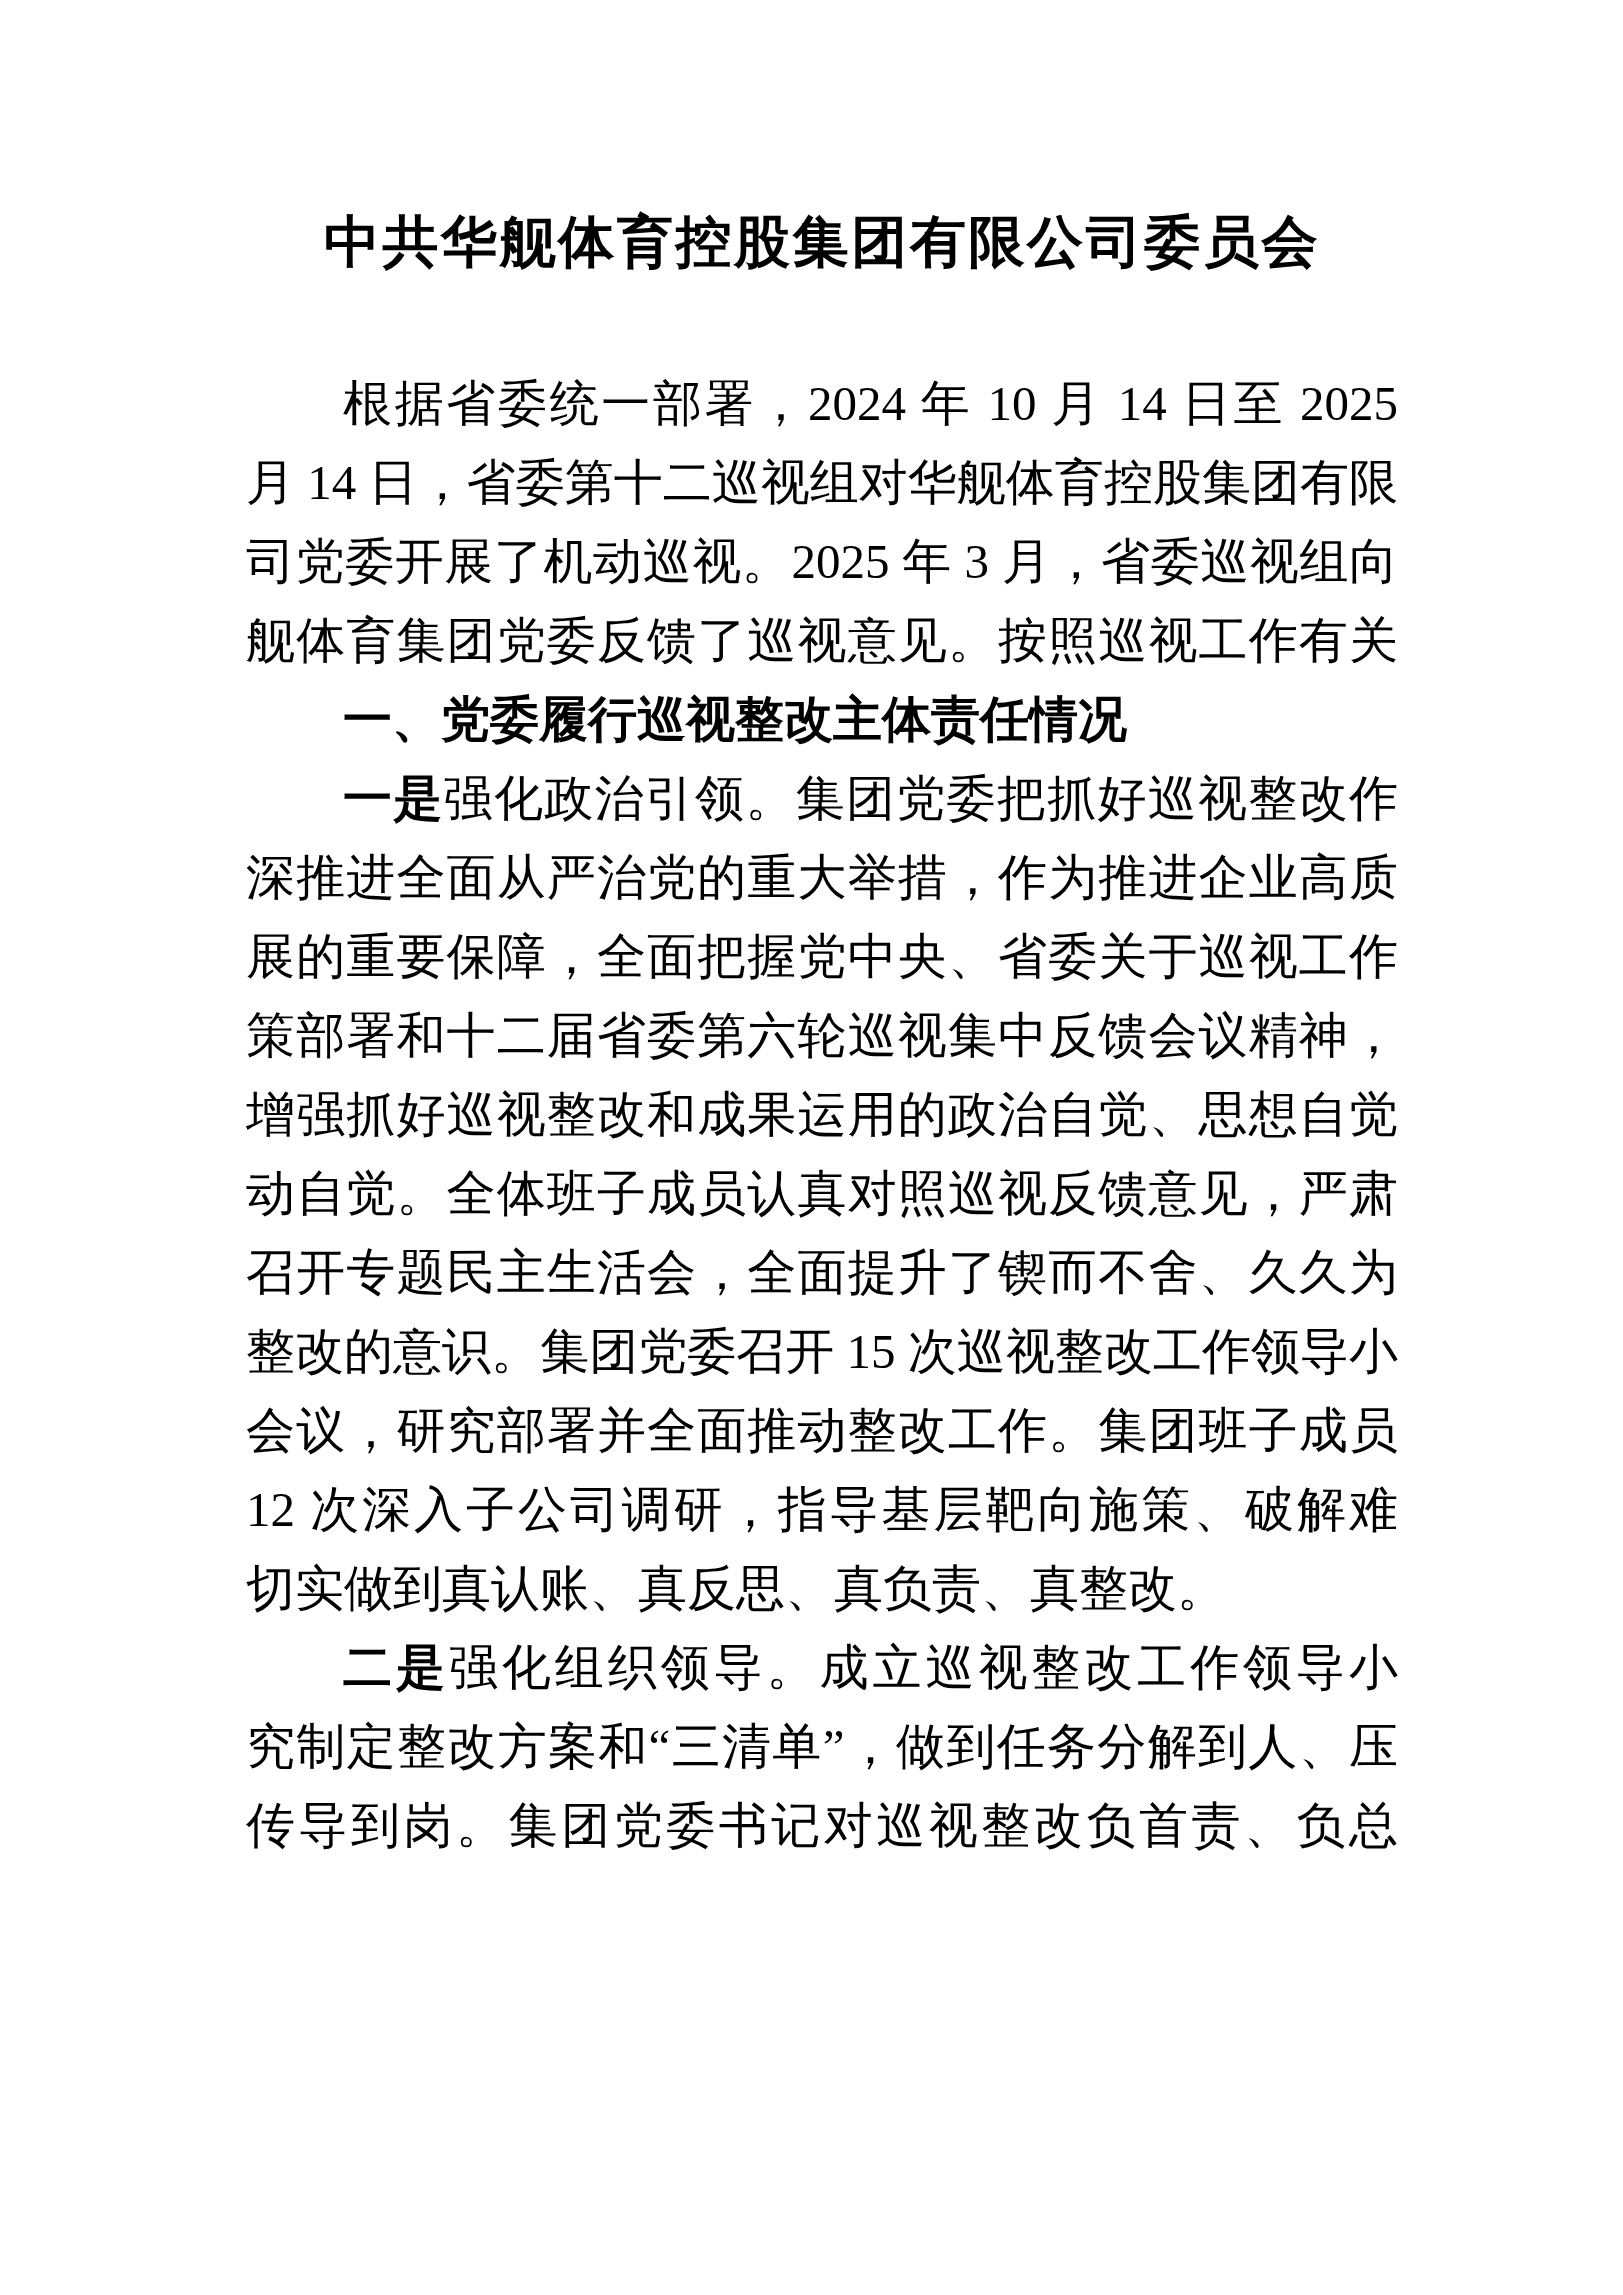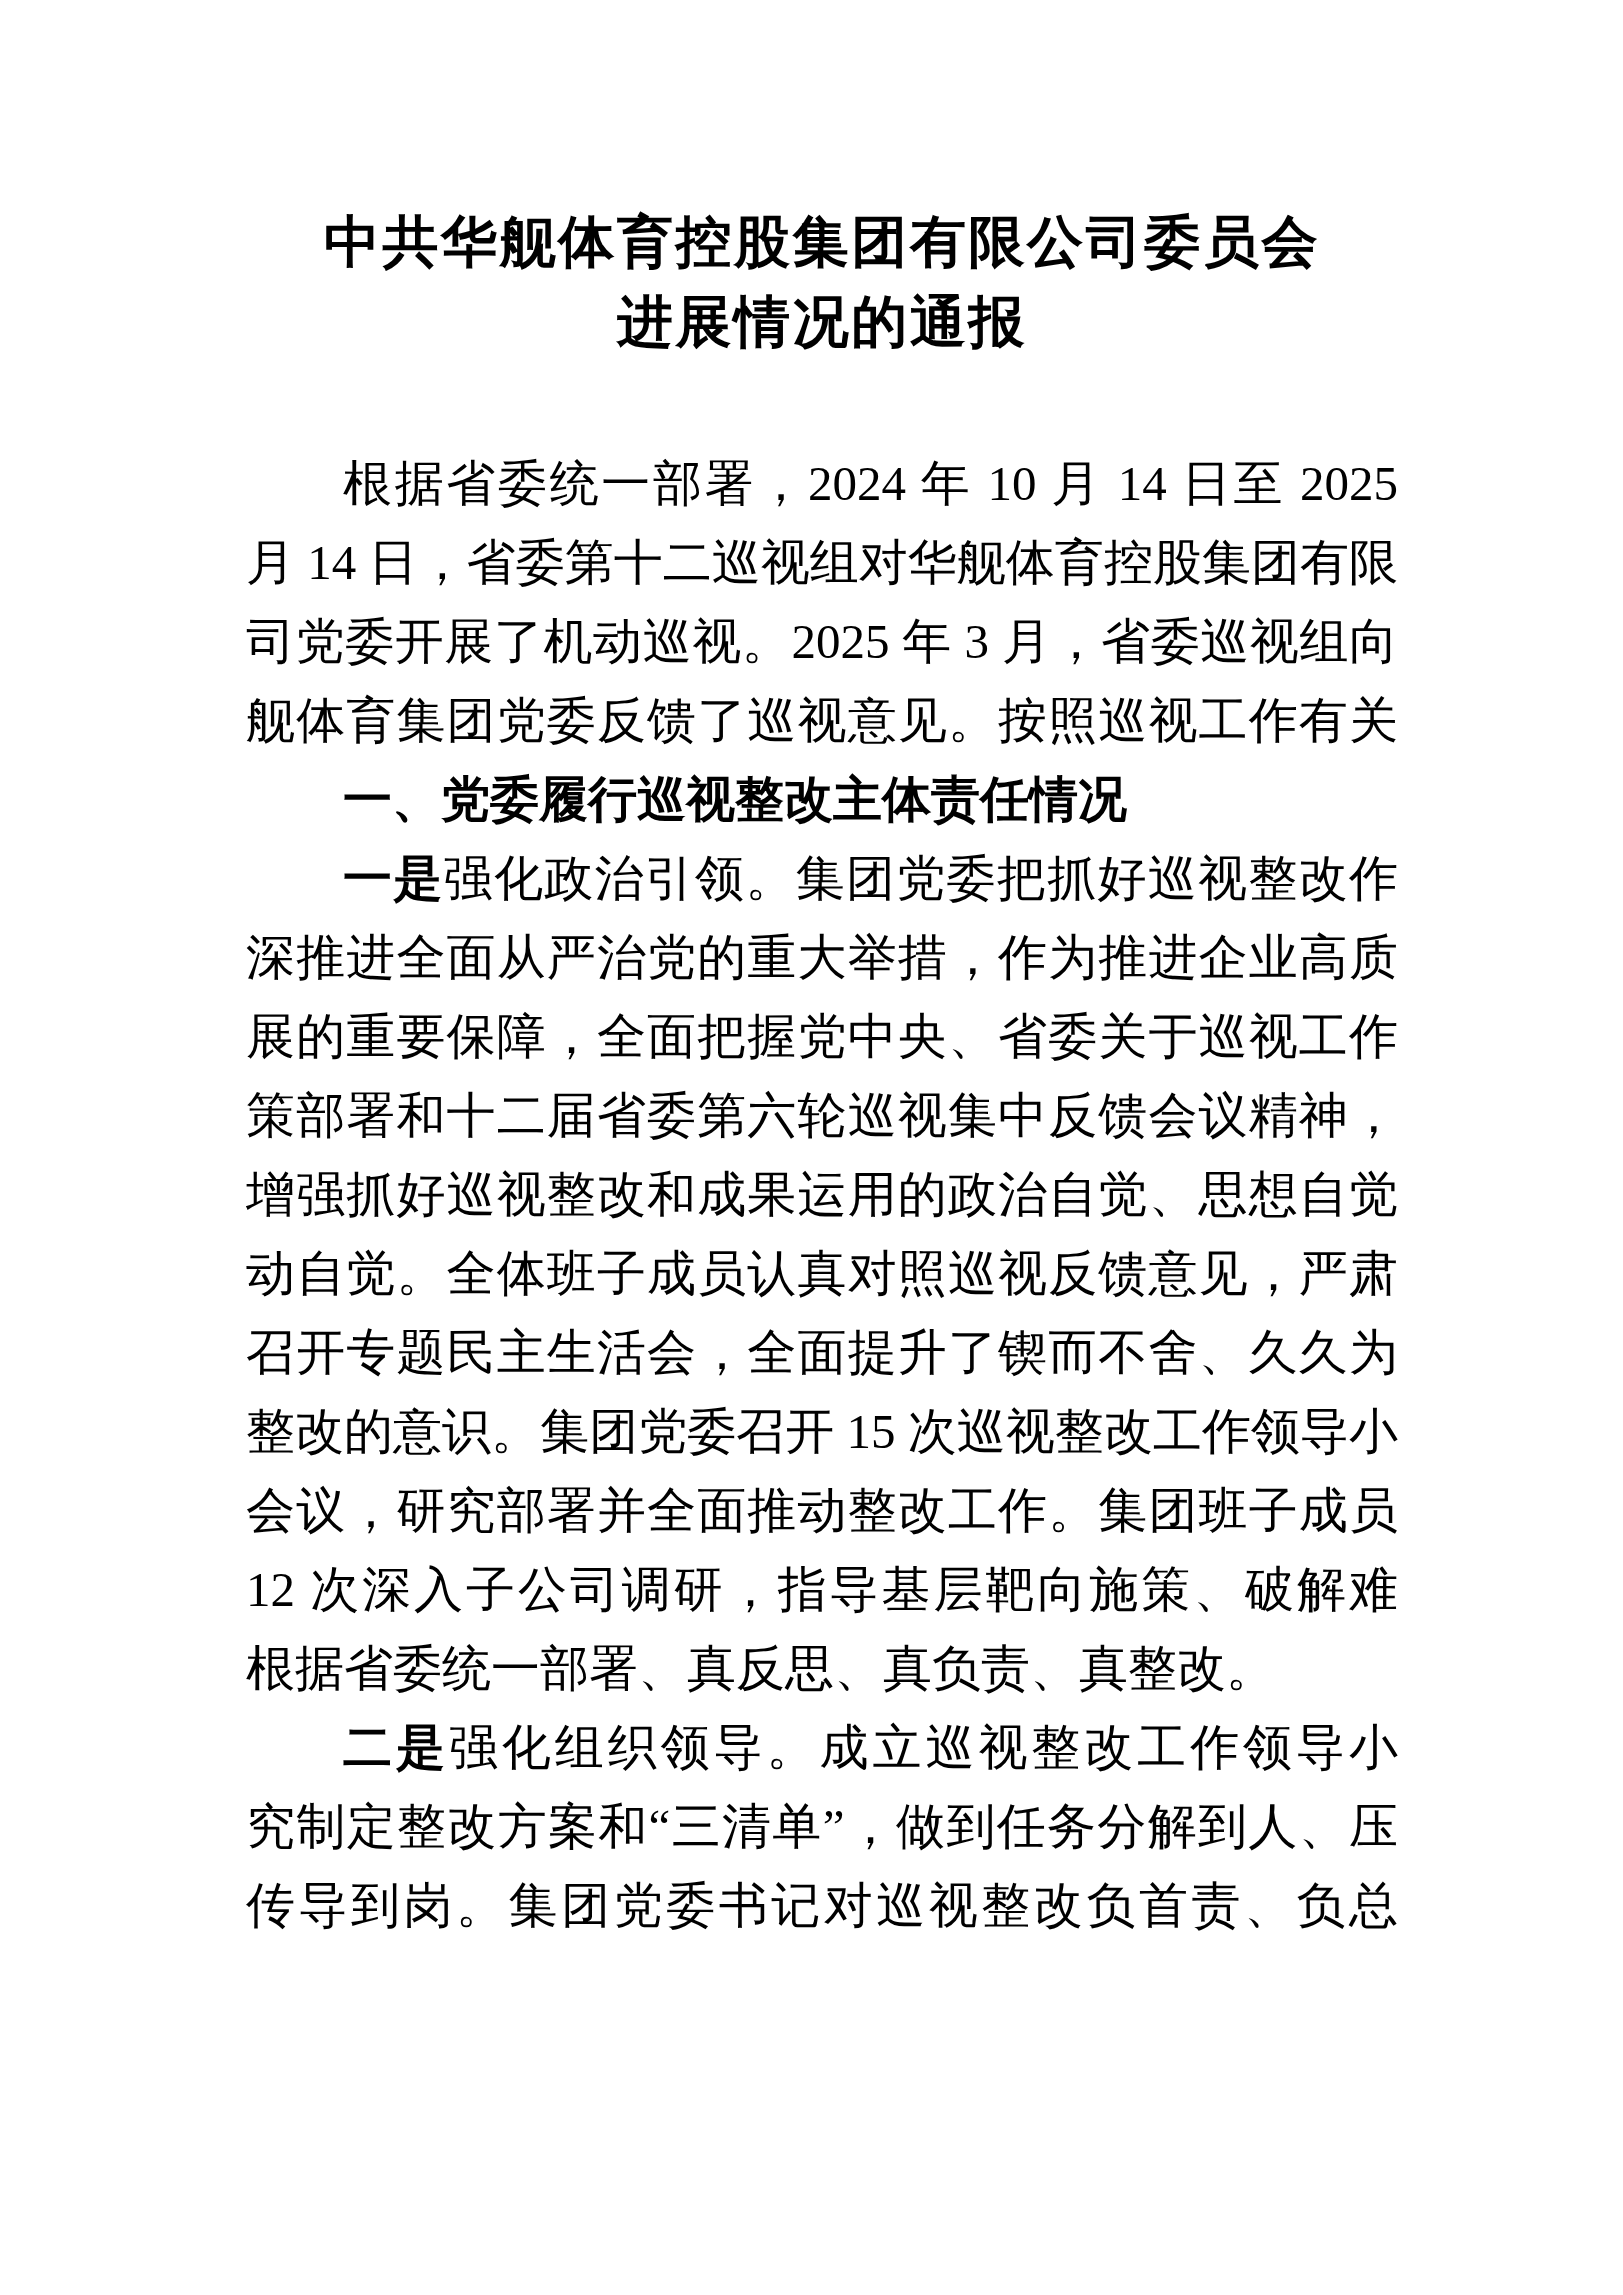--- a/index.html
+++ b/index.html
@@ -57,37 +57,36 @@
     font-weight: bold;
     font-family: Liberation Mono, monospace;
   }
 </style>
 </head>
 <body>
 
 <div class="page">
   <div class="title-block">
     <div class="title-line">中共华舰体育控股集团有限公司委员会</div>
-    <div class="title-line">进展情况的通报</div>
   </div>
   <div class="doc-body">
       <div class="line indent"><span>根据省委统一部署，2024 年 10 月 14 日至 2025 年 1</span></div>
       <div class="line"><span>月 14 日，省委第十二巡视组对华舰体育控股集团有限公</span></div>
       <div class="line"><span>司党委开展了机动巡视。2025 年 3 月，省委巡视组向华</span></div>
       <div class="line"><span>舰体育集团党委反馈了巡视意见。按照巡视工作有关要求，</span></div>
       <div class="line heading indent flush"><span>一、党委履行巡视整改主体责任情况</span></div>
       <div class="line indent"><span class="lead">一是</span><span>强化政治引领。集团党委把抓好巡视整改作为纵</span></div>
       <div class="line"><span>深推进全面从严治党的重大举措，作为推进企业高质量发</span></div>
       <div class="line"><span>展的重要保障，全面把握党中央、省委关于巡视工作的决</span></div>
       <div class="line"><span>策部署和十二届省委第六轮巡视集中反馈会议精神，持续</span></div>
       <div class="line"><span>增强抓好巡视整改和成果运用的政治自觉、思想自觉和行</span></div>
       <div class="line"><span>动自觉。全体班子成员认真对照巡视反馈意见，严肃认真</span></div>
       <div class="line"><span>召开专题民主生活会，全面提升了锲而不舍、久久为功抓</span></div>
       <div class="line"><span>整改的意识。集团党委召开 15 次巡视整改工作领导小组</span></div>
       <div class="line"><span>会议，研究部署并全面推动整改工作。集团班子成员先后</span></div>
       <div class="line"><span>12 次深入子公司调研，指导基层靶向施策、破解难题，</span></div>
-      <div class="line flush"><span>根据省委统一部署、真反思、真负责、真整改。</span></div>
+      <div class="line flush"><span>切实做到真认账、真反思、真负责、真整改。</span></div>
       <div class="line indent"><span class="lead">二是</span><span>强化组织领导。成立巡视整改工作领导小组，研</span></div>
       <div class="line"><span>究制定整改方案和“三清单”，做到任务分解到人、压力</span></div>
       <div class="line"><span>传导到岗。集团党委书记对巡视整改负首责、负总责，集</span></div>
     </div>
 </div>
 
 
 </body></html>

